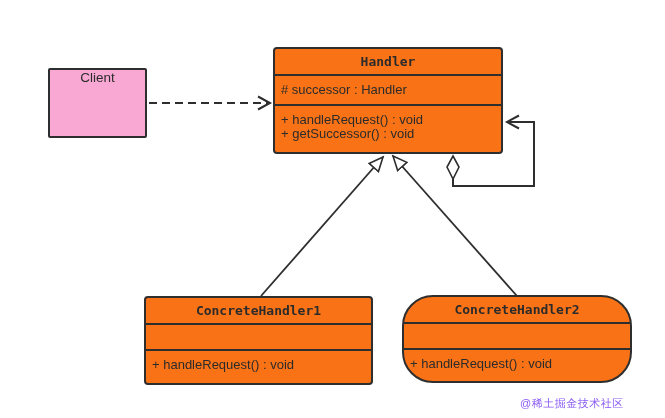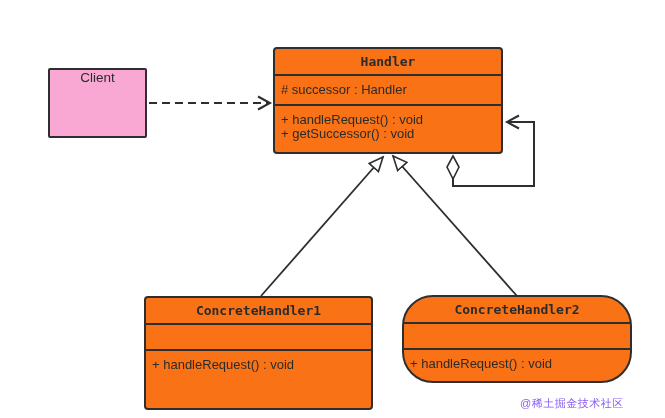--- a/index.html
+++ b/index.html
@@ -59,21 +59,21 @@
     align-items: flex-start;
     justify-content: center;
     font-size: 13.5px;
   }
   
   .handler-box  { left: 273px; top: 47px;  width: 230px; height: 107px; }
   .handler-box .uml-title   { height: 27px; }
   .handler-box .uml-attrs   { height: 30px; }
   .handler-box .uml-methods { height: 42px; }
   
-  .ch1-box { left: 144px; top: 296px; width: 229px; height: 114px; }
+  .ch1-box { left: 144px; top: 296px; width: 229px; height: 89px; }
   .ch2-box { left: 402px; top: 295px; width: 230px; height: 88px; border-radius: 31px; }
   .ch-box .uml-title   { height: 27px; }
   .ch-box .uml-empty   { height: 26px; }
   .ch-box .uml-methods { height: 27px; }
   .client-box { left: 48px; top: 68px; width: 99px; height: 70px; }
   .watermark {
     position: absolute;
     left: 520px;
     top: 396px;
     font-size: 11px;

